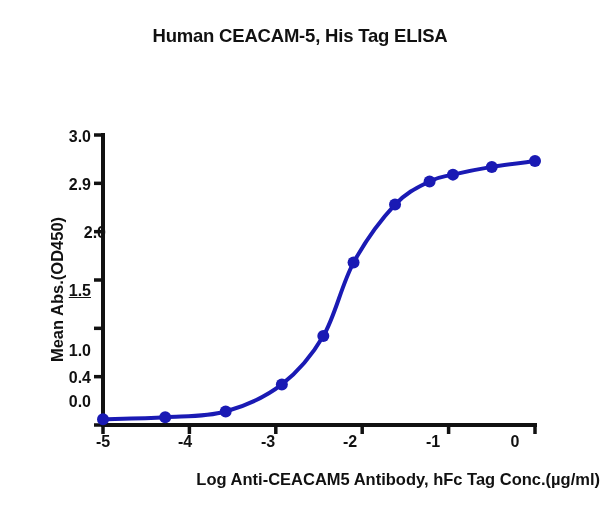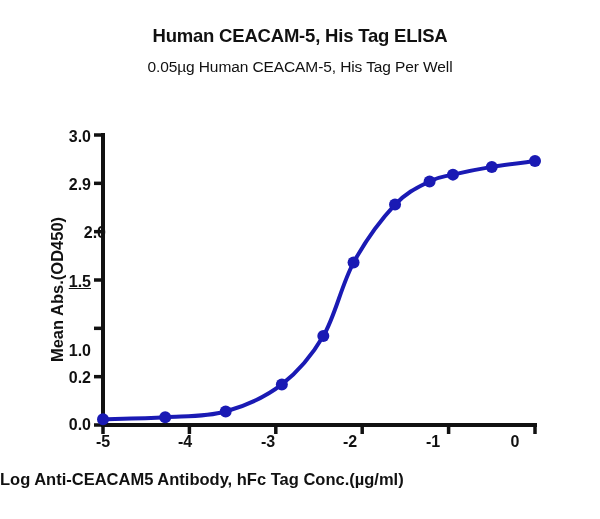--- a/index.html
+++ b/index.html
@@ -51,21 +51,21 @@
     color: #111111;
     transform: rotate(-90deg);
     transform-origin: center center;
     white-space: nowrap;
   }
   .xlabel {
     position: absolute;
     left: 0;
     top: 470px;
     width: 600px;
-    text-align: left;
+    text-align: right;
     font-size: 16.5px;
     font-weight: bold;
     color: #111111;
     white-space: nowrap;
   }
   .ytick-label {
     position: absolute;
     text-align: right;
     width: 48px;
     font-size: 16px;
@@ -86,29 +86,28 @@
     width: 600px;
     height: 519px;
   }
 </style>
 </head>
 <body>
 
 <div id="chart-root">
 
   <div class="title">Human CEACAM-5, His Tag ELISA</div>
-  <div class="subtitle">0.05µg Human CEACAM-5, His Tag Per Well</div>
 
   <div class="ylabel">Mean Abs.(OD450)</div>
   <div class="xlabel">Log Anti-CEACAM5 Antibody, hFc Tag Conc.(µg/ml)</div>
 
-  <div class="ytick-label" style="left:43px; top:416px;">0.0</div>
-  <div class="ytick-label" style="left:43px; top:369px;">0.2</div>
+  <div class="ytick-label" style="left:43px; top:393px;">0.0</div>
+  <div class="ytick-label" style="left:43px; top:369px;">0.4</div>
   <div class="ytick-label" style="left:43px; top:321px;margin-top:21px;">1.0</div>
-  <div class="ytick-label" style="left:43px; top:273px;text-decoration:underline;">1.5</div>
+  <div class="ytick-label" style="left:43px; top:282px;text-decoration:underline;">1.5</div>
   <div class="ytick-label" style="left:58px; top:224px;">2.0</div>
   <div class="ytick-label" style="left:43px; top:176px;">2.9</div>
   <div class="ytick-label" style="left:43px; top:128px;">3.0</div>
 
   <div class="xtick-label" style="left:83px; top:433px;">-5</div>
   <div class="xtick-label" style="left:165px; top:433px;">-4</div>
   <div class="xtick-label" style="left:248px; top:433px;">-3</div>
   <div class="xtick-label" style="left:330px; top:433px;">-2</div>
   <div class="xtick-label" style="left:413px; top:433px;">-1</div>
   <div class="xtick-label" style="left:495px; top:433px;">0</div>

